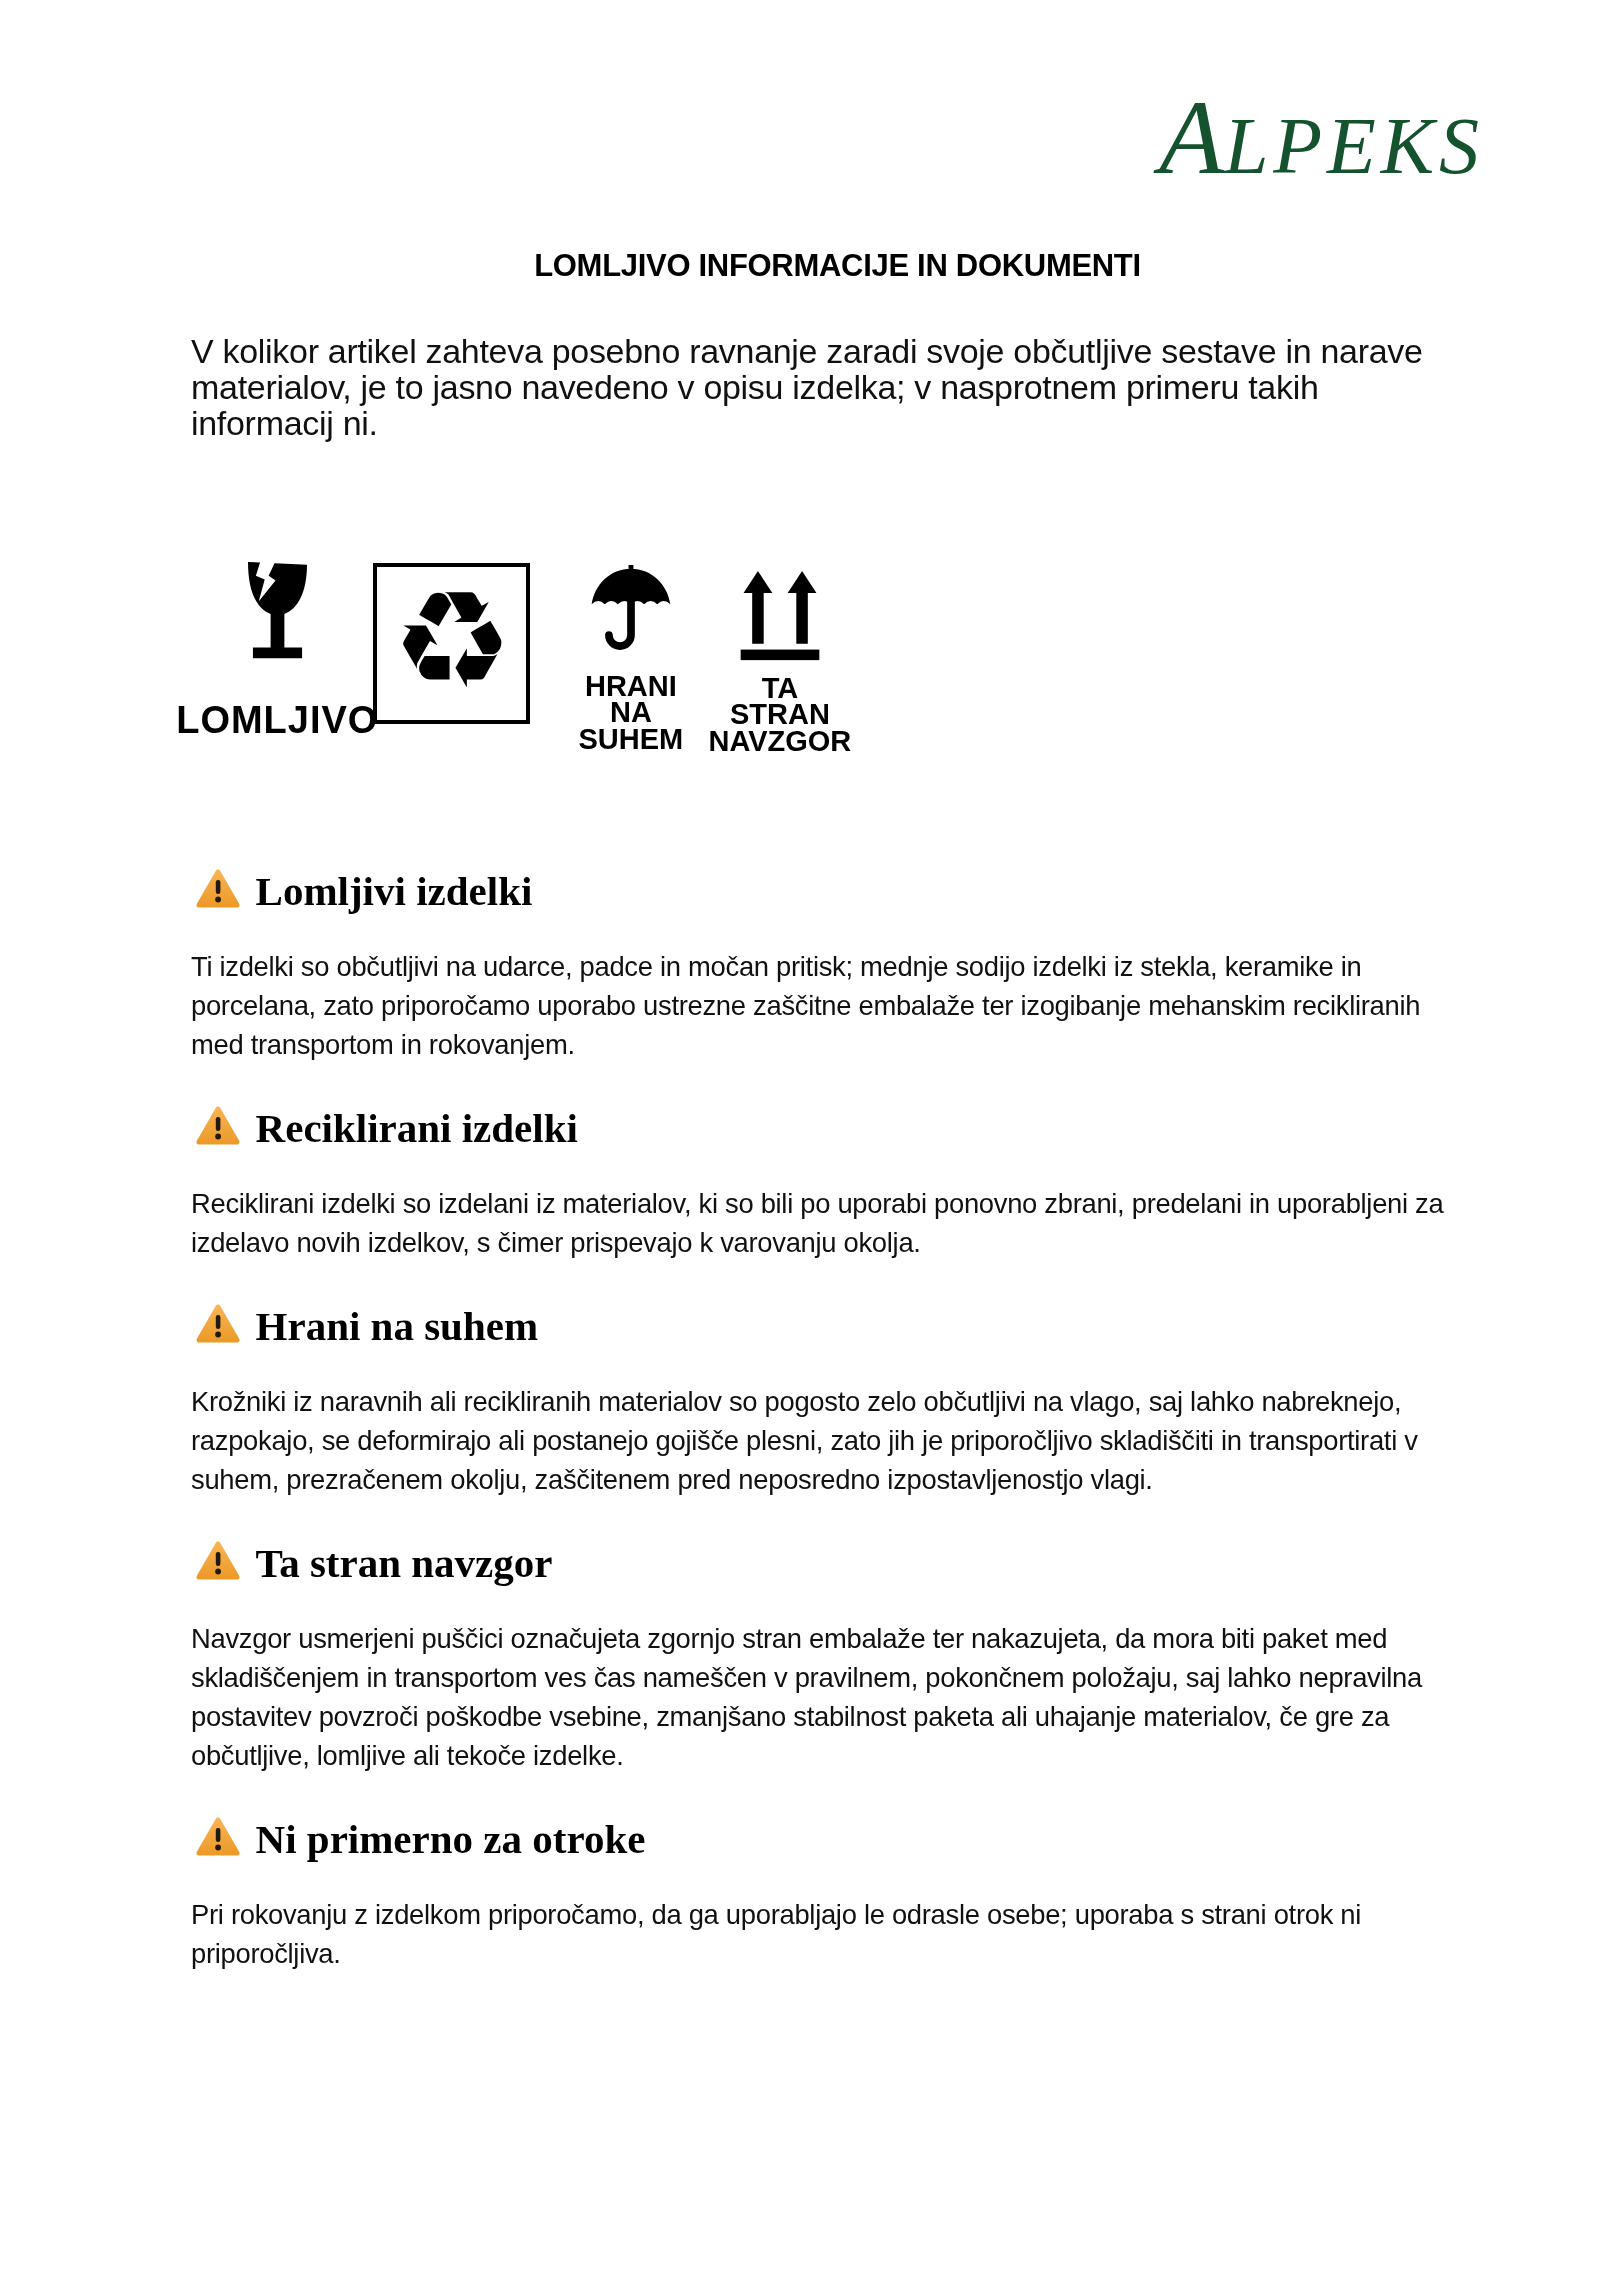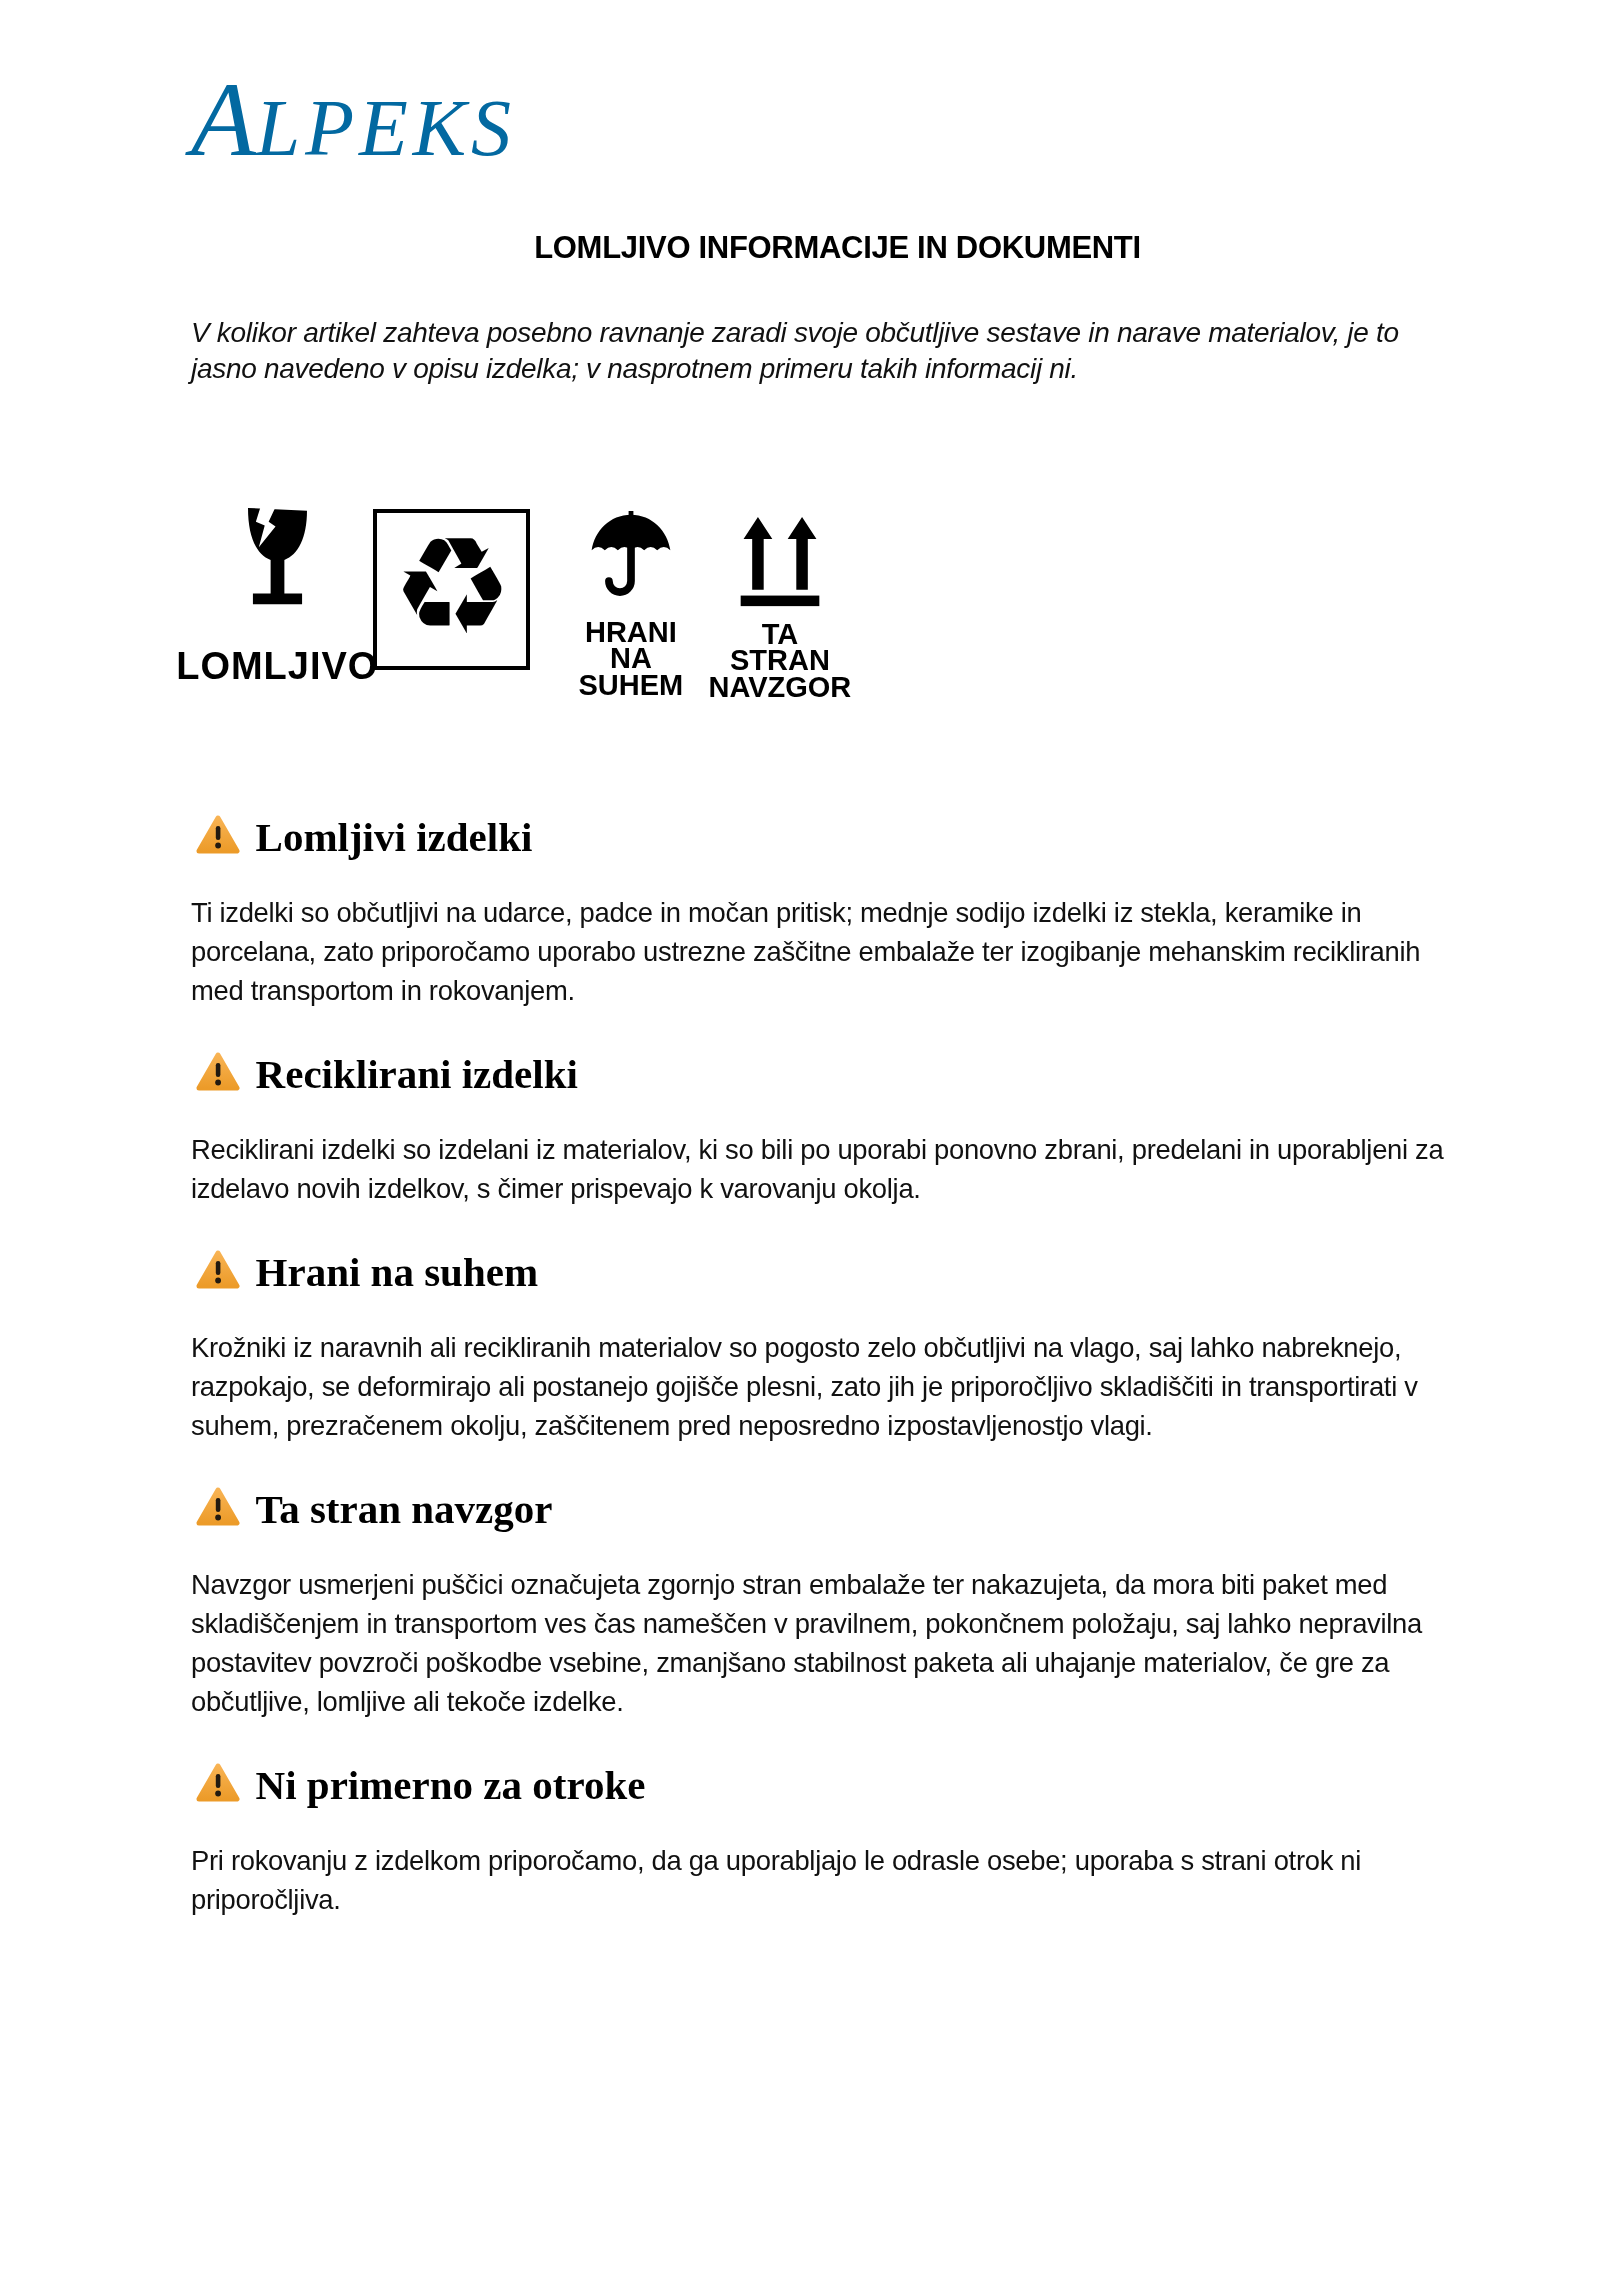--- a/index.html
+++ b/index.html
@@ -9,48 +9,47 @@
     margin:0 auto;
     background:#ffffff;
     font-family:"Liberation Sans", sans-serif;
     color:#1a1a1a;
     overflow:hidden;
     box-sizing:border-box;
     padding:0 137px 0 191px;
   }
   
   .logo {
-    padding-top:67px;
-    text-align:left;
+    padding-top:85px;
+    text-align:right;
     font-family:"Liberation Serif", serif;
     font-style:italic;
-    color:#0369a1;
+    color:#14532d;
     line-height:1;
     white-space:nowrap;
   }
   .logo-a   { font-size:106px; font-weight:500; }
   .logo-rest{ font-size:80px;  font-weight:500; letter-spacing:4.9px; }
   
   .doc-title {
     margin-top:57px;
     text-align:center;
     font-size:31px;
     font-weight:bold;
     color:#000;
     letter-spacing:-0.3px;
   }
   
   .intro {
     margin-top:49px;
-    font-size:28px;
+    font-size:34px;
     line-height:36px;
     letter-spacing:-0.3px;
     max-width:1274px;
     color:#111;
-    font-style:italic;
   }
   
   .icon-row {
     margin-top:116px;
     display:flex;
     align-items:flex-start;
     height:186px;
   }
   .icon-block { display:flex; flex-direction:column; align-items:center; }
   .ib-fragile { width:157px; margin-left:7.8px; }

